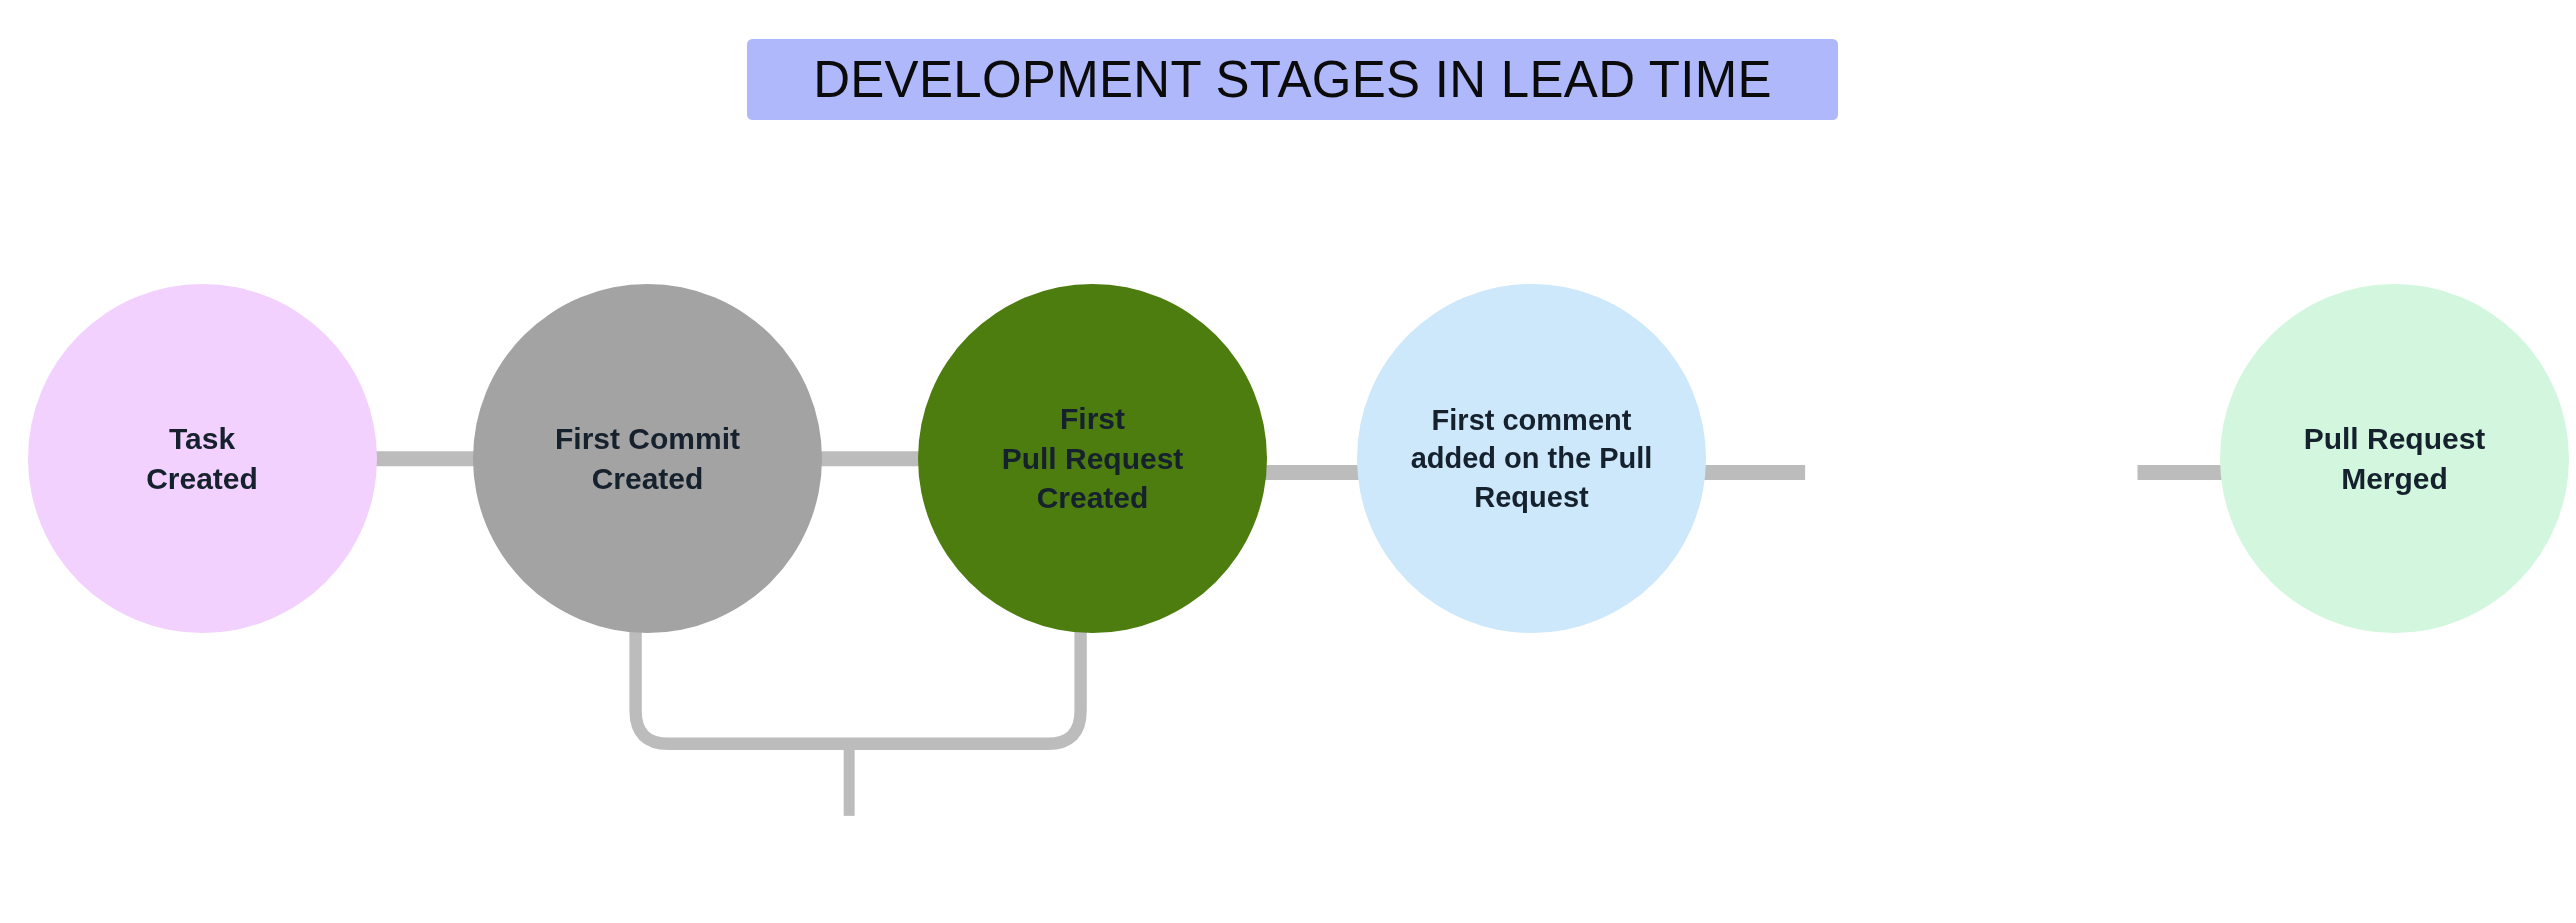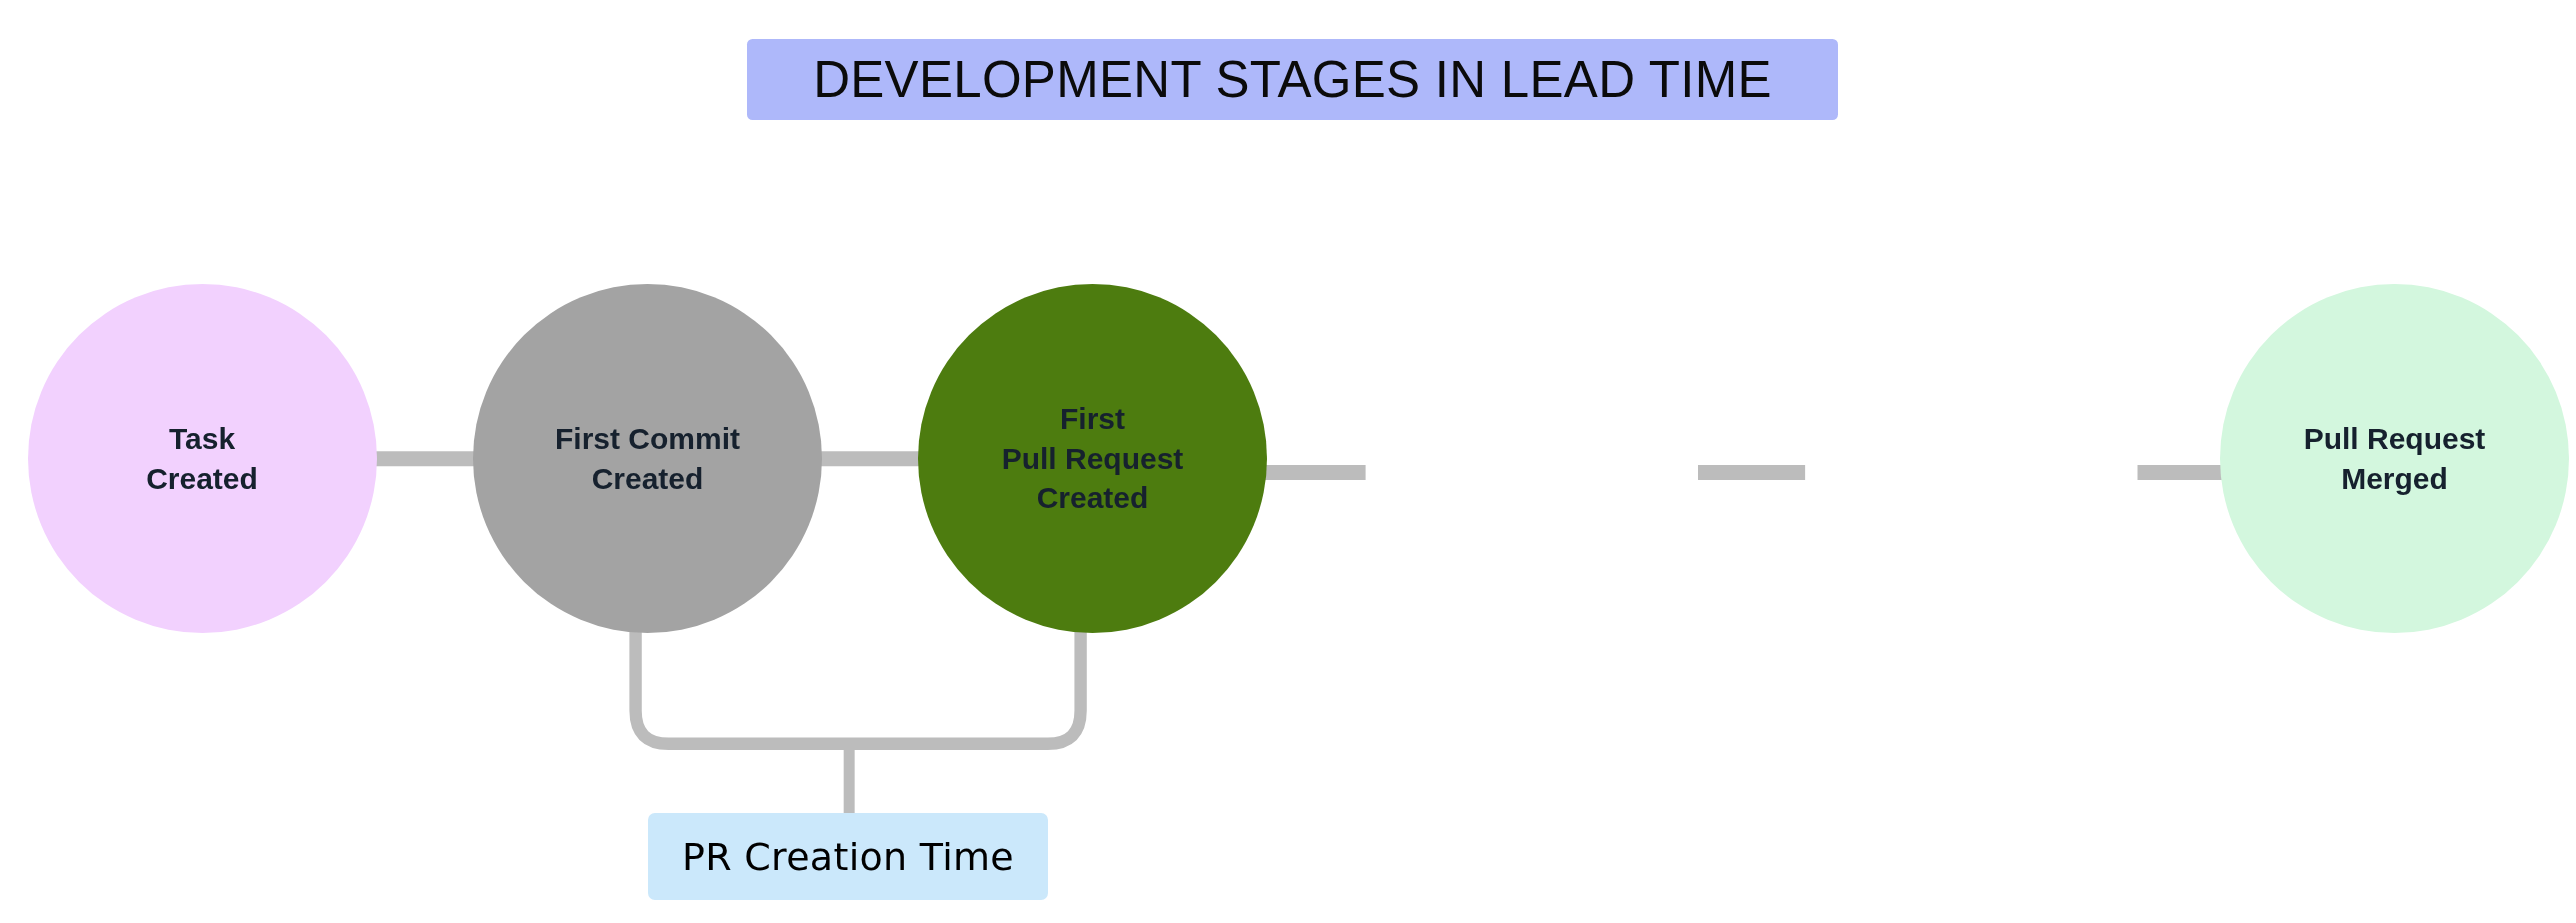--- a/index.html
+++ b/index.html
@@ -148,25 +148,27 @@
     <span class="node-label">First Commit
 Created</span>
   </div>
 
   <div class="stage-node node-3">
     <span class="node-label">First
 Pull Request
 Created</span>
   </div>
 
+  <div class="stage-node node-4">
+    <span class="node-label">First comment
+added on the Pull
+Request</span>
+  </div>
 
 
   <div class="stage-node node-6">
     <span class="node-label">Pull Request
 Merged</span>
   </div>
 
-  <div class="annotation-box">
-    <span class="annotation-text">PR Creation Time</span>
-  </div>
 
 </div>
 
 
 </body></html>

